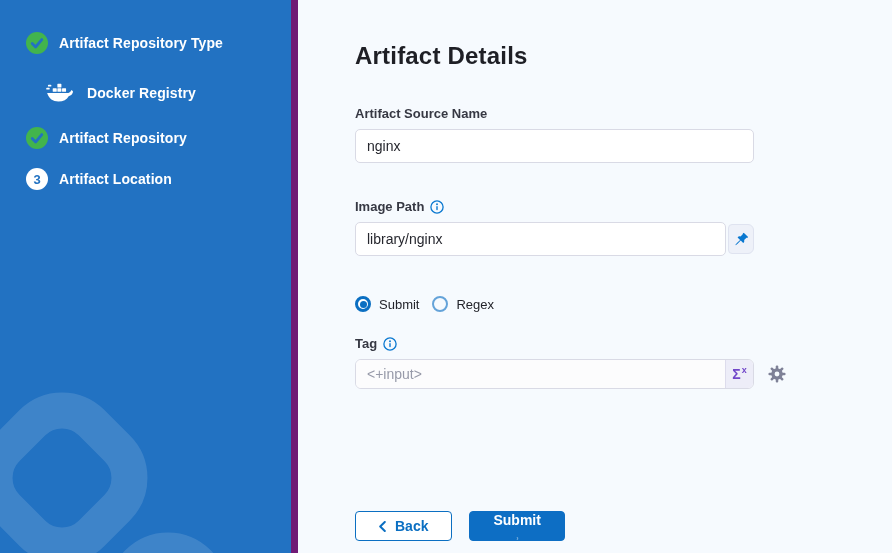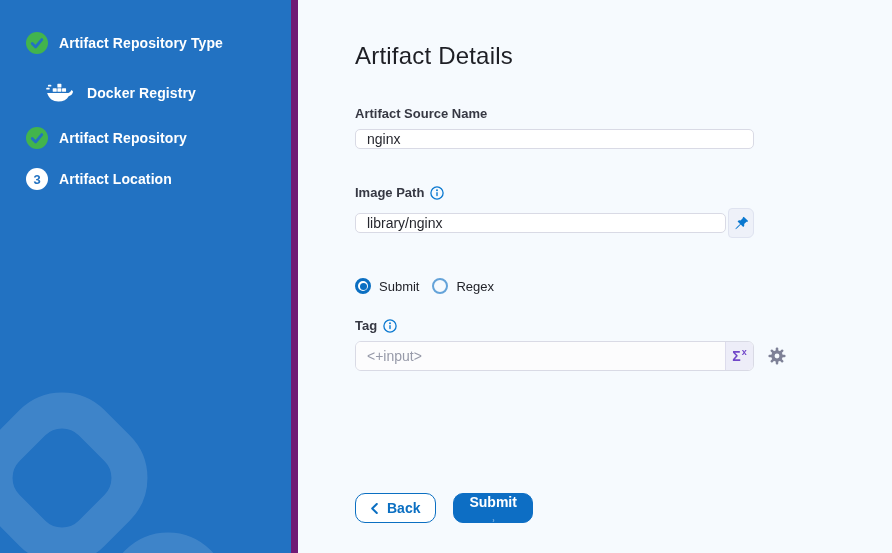--- a/index.html
+++ b/index.html
@@ -29,32 +29,32 @@
     width:22px; height:22px; border-radius:50%; background:#fff; color:#2272c2;
     font-size:13px; font-weight:700; display:flex; align-items:center; justify-content:center;
     margin-right:11px; flex:none;
   }
   .step-label { color:#fff; font-size:14px; font-weight:600; letter-spacing:.1px; }
   .step-current .step-label { font-weight:700; }
 
   
   .main { flex:1; background:#f6fafe; padding:42px 0 0 57px; position:relative; }
   .content { width:399px; }
-  .page-title { margin:0; font-size:24px; line-height:28px; font-weight:400; color:#1e1f25; letter-spacing:.2px; }
+  .page-title { margin:0; font-size:24px; line-height:28px; font-weight:700; color:#1e1f25; letter-spacing:.2px; }
 
   .field-label {
     display:flex; align-items:center; gap:6px;
     font-size:13px; line-height:16px; font-weight:600; color:#363843;
   }
   .mt-label1 { margin-top:36px; }
   .mt-label2 { margin-top:36px; }
   .mt-label3 { margin-top:24px; }
 
   .text-input {
-    width:100%; height:20px; margin-top:7px;
+    width:100%; height:34px; margin-top:7px;
     border:1px solid #d9dae5; border-radius:5px; background:#fff;
     padding:0 11px; font-size:14px; color:#26272e; font-family:inherit; outline:none;
   }
   .row-imagepath { display:flex; align-items:center; gap:2px; margin-top:7px; }
   .row-imagepath .text-input { flex:1; margin-top:0; }
   .pin-btn {
     width:26px; height:30px; flex:none; cursor:pointer;
     background:#eef1f9; border:1px solid #dfe3f0; border-radius:4px 6px 6px 4px;
     display:flex; align-items:center; justify-content:center; padding:0;
   }
@@ -80,21 +80,21 @@
     width:28px; flex:none; cursor:pointer; border:none; border-left:1px solid #dddcec;
     background:#ededf8; color:#7147c9; font-family:inherit;
     display:flex; align-items:center; justify-content:center;
     font-size:14px; font-weight:600; line-height:1;
   }
   .exp-btn .sup { font-size:9px; transform:translateY(-4px); margin-left:1px; }
   .gear-btn { margin-left:14px; background:none; border:none; padding:0; cursor:pointer; display:flex; }
 
   .actions { display:flex; align-items:center; gap:17px; margin-top:122px; }
   .btn {
-    height:30px; border-radius:10px; padding:0 15px; cursor:pointer;
+    height:30px; border-radius:4px; padding:0 23px; cursor:pointer;
     font-size:14px; font-weight:700; font-family:inherit;
     display:inline-flex; align-items:center; gap:9px;
   }
   .btn-back { background:#fff; border:1px solid #0b6fc2; color:#0b6fc2; }
   .btn-submit { background:#0d6ec4; border:1px solid #0d6ec4; color:#fff;flex-direction:column; }
 </style>
 </head>
 <body>
 
 <div class="app">

